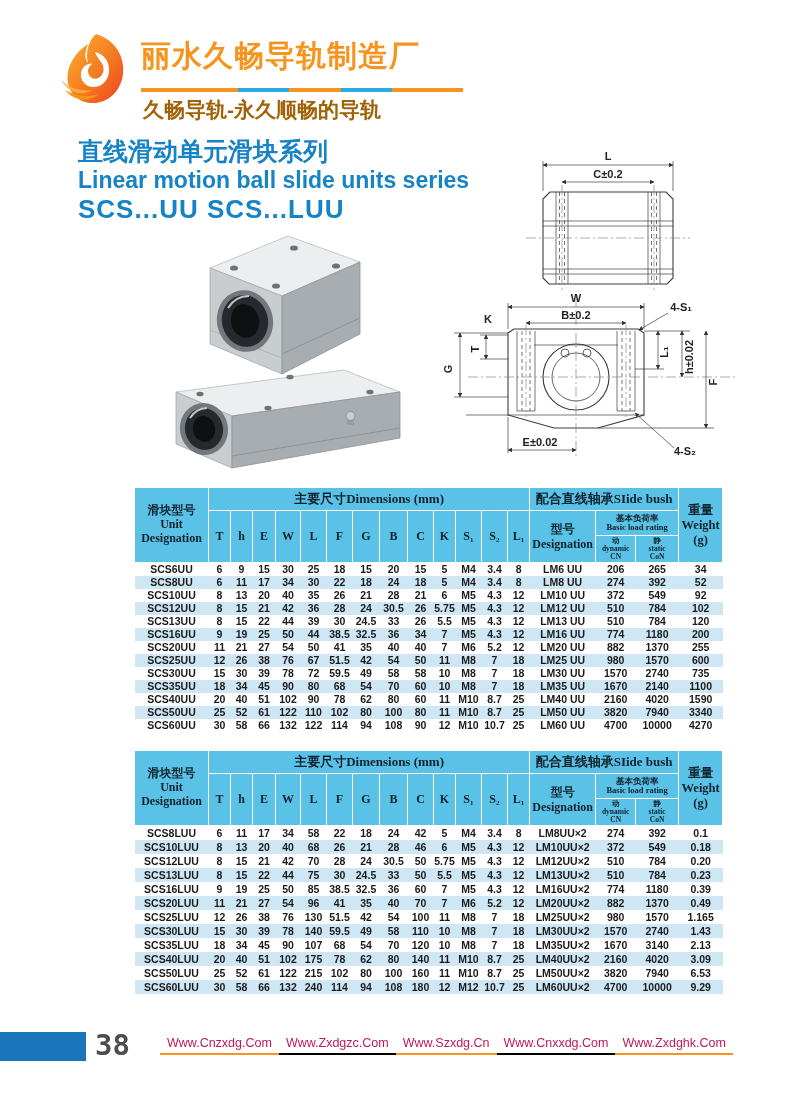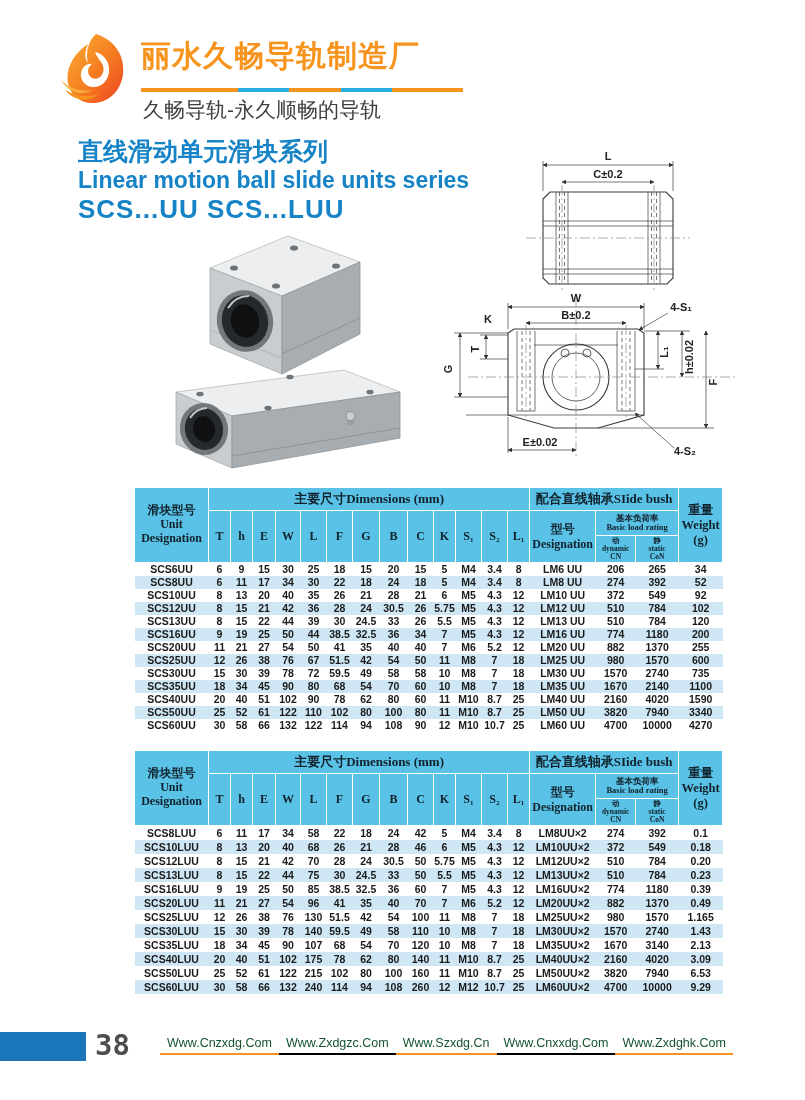--- a/index.html
+++ b/index.html
@@ -7,22 +7,22 @@
        font-family:"Liberation Sans","DejaVu Sans",sans-serif;overflow:hidden;}
   .abs{position:absolute;}
 
   
   #brand-block{left:55px;top:28px;width:480px;height:95px;}
   #logo-icon{position:absolute;left:0;top:2px;width:78px;height:88px;}
   #brand-name{position:absolute;left:86px;top:8px;font-size:30px;font-weight:bold;
               color:#f7941e;letter-spacing:1px;white-space:nowrap;}
   #brand-underline{position:absolute;left:86px;top:60px;width:322px;height:4px;
       background:linear-gradient(90deg,#f7941e 0 30%,#2aabe2 30% 46%,#f7941e 46% 62%,#2aabe2 62% 78%,#f7941e 78% 100%);}
-  #brand-tagline{position:absolute;left:88px;top:68px;font-size:21px;font-weight:normal;
-                 color:#404040;white-space:nowrap;}
+  #brand-tagline{position:absolute;left:88px;top:68px;font-size:21px;font-weight:bold;
+                 color:#a16207;white-space:nowrap;}
 
   
   #title-block{left:78px;top:137px;width:420px;}
   .title-line{color:#1583c5;font-weight:bold;line-height:1.18;white-space:nowrap;}
   #title-cn{font-size:25px;}
   #title-en{font-size:23px;}
   #title-model{font-size:26px;letter-spacing:1px;}
 
   
   #photos{left:148px;top:222px;width:310px;height:260px;}
@@ -46,21 +46,21 @@
       padding:0;white-space:nowrap;overflow:hidden;}
   #table1 tbody td{height:13px;line-height:13px;}
   #table2 tbody td{height:14px;line-height:14px;}
   .dim-table tbody tr:nth-child(even){background:#cfe7f5;}
 
   
   #footer-bar{left:0;top:1032px;width:86px;height:29px;background:#1b75bb;}
   #page-number{left:95px;top:1028px;font-family:"DejaVu Sans Mono","Liberation Mono",monospace;
                font-size:29px;font-weight:bold;color:#4d4d4f;}
   #site-list{left:160px;top:1036px;display:flex;}
-  .site{font-size:12.5px;color:#14532d;padding:0 7px 3px 7px;white-space:nowrap;}
+  .site{font-size:12.5px;color:#be185d;padding:0 7px 3px 7px;white-space:nowrap;}
   .site.u-orange{border-bottom:2px solid #f7941e;}
   .site.u-blue{border-bottom:2px solid #000000;}
 </style>
 </head>
 <body>
 
 <div class="abs" id="brand-block">
   <svg id="logo-icon" viewBox="0 0 78 88">
     <defs>
       <linearGradient id="lg-flame" x1="0" y1="0" x2="1" y2="1">
@@ -858,21 +858,21 @@
       <tr>
         <td>SCS60LUU</td>
         <td>30</td>
         <td>58</td>
         <td>66</td>
         <td>132</td>
         <td>240</td>
         <td>114</td>
         <td>94</td>
         <td>108</td>
-        <td>260</td>
+        <td>180</td>
         <td>12</td>
         <td>M12</td>
         <td>10.7</td>
         <td>25</td>
         <td>LM60UU×2</td>
         <td>4700</td>
         <td>10000</td>
         <td>9.29</td>
       </tr>
     </tbody>

